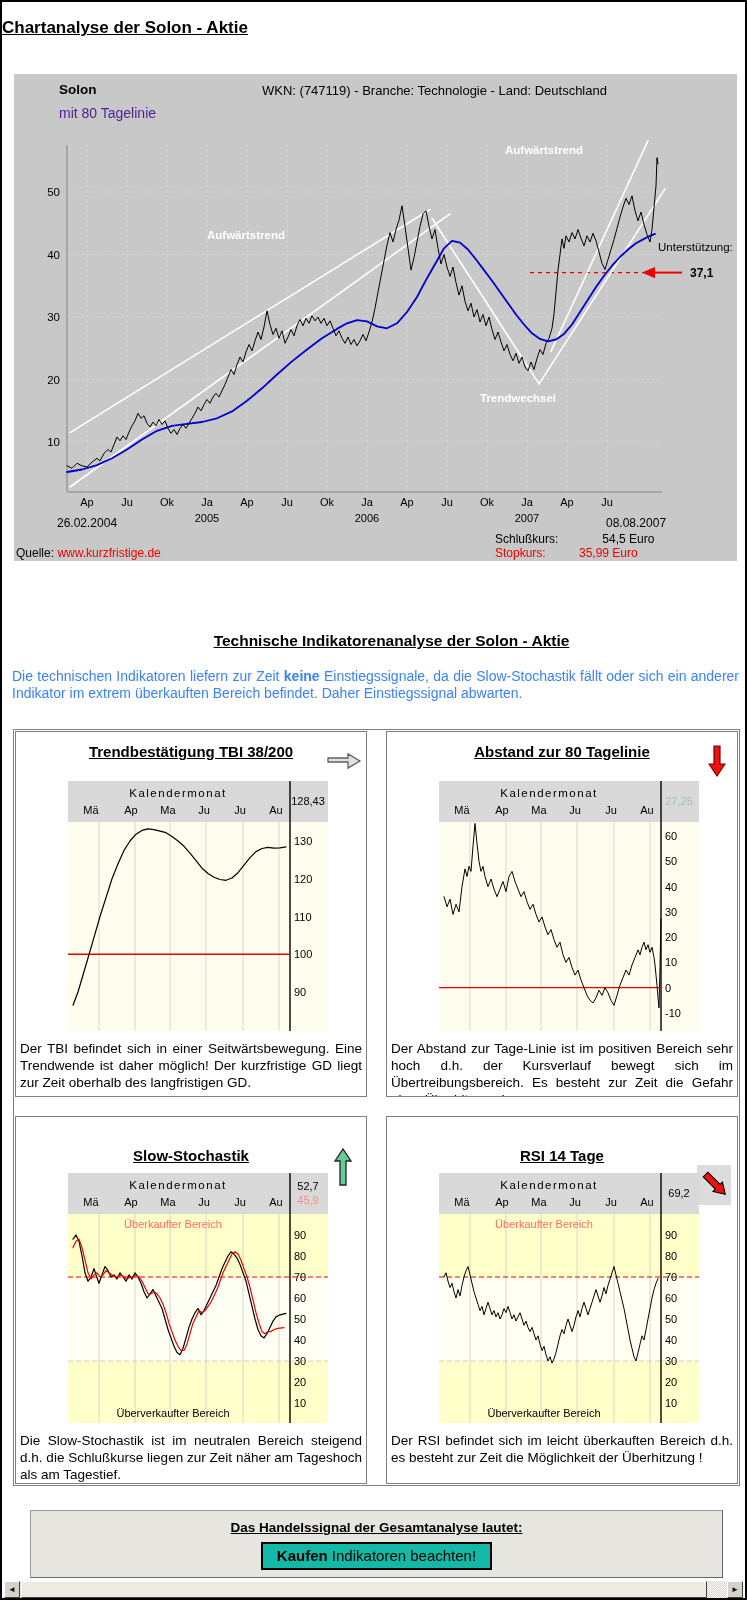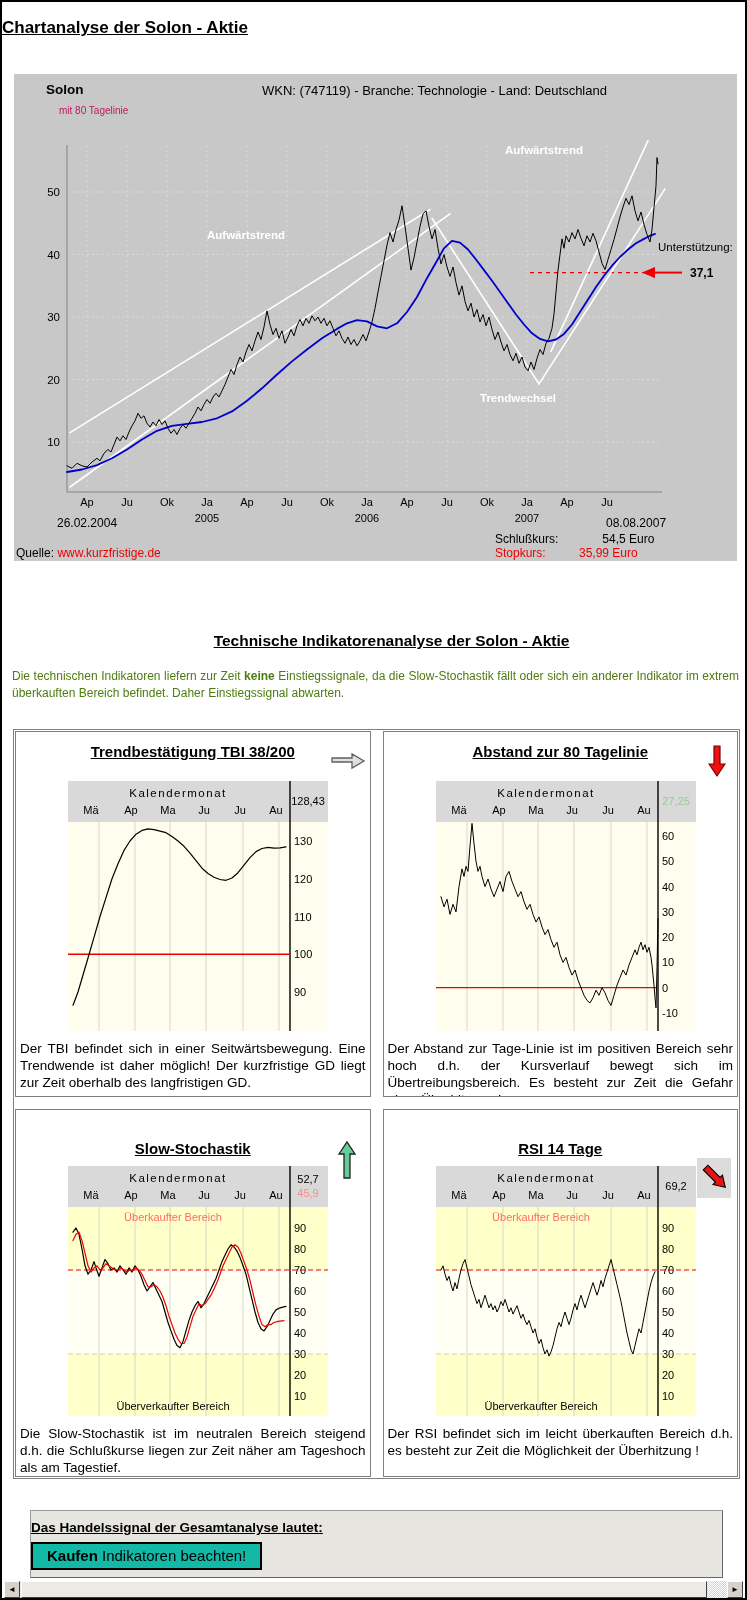--- a/index.html
+++ b/index.html
@@ -2,46 +2,46 @@
 <html><head>
 <meta charset="utf-8">
 <style>
   html,body{margin:0;padding:0;background:#fff;}
   .page{position:relative;width:747px;height:1600px;border:2px solid #000;box-sizing:border-box;
         background:#fff;font-family:"Liberation Sans",sans-serif;overflow:hidden;}
   .page-title{position:absolute;top:16px;left:0;width:100%;text-align:left;
         font-size:17px;font-weight:bold;text-decoration:underline;color:#000;}
   
   .main-chart{position:absolute;left:12px;top:72px;width:723px;height:487px;background:#c8c8c8;}
-  .main-chart .hdr-name{position:absolute;left:32px;top:8px;font-size:13.5px;font-weight:bold;}
+  .main-chart .hdr-name{position:absolute;left:45px;top:8px;font-size:13.5px;font-weight:bold;}
   .main-chart .hdr-info{position:absolute;left:248px;top:9px;font-size:13px;}
-  .main-chart .hdr-sub{position:absolute;left:45px;top:31px;font-size:10px;color:#be185d;}
+  .main-chart .hdr-sub{position:absolute;left:45px;top:31px;font-size:14px;color:#4c1d95;}
   .main-chart svg{position:absolute;left:0;top:0;}
   .mc-foot{position:absolute;font-size:12px;color:#000;}
   .mc-red{color:#ee0000;}
   .val-right{display:inline-block;width:96px;text-align:right;}
   
   .sec2-title{position:absolute;top:630px;left:18px;width:100%;text-align:center;
         font-size:15.5px;font-weight:bold;text-decoration:underline;}
-  .intro{position:absolute;top:666px;left:10px;width:727px;font-size:12px;line-height:17px;
-        text-align:justify;color:#4d7c0f;}
+  .intro{position:absolute;top:666px;left:10px;width:727px;font-size:14px;line-height:17px;
+        text-align:justify;color:#3b82f6;}
   
   .grid{position:absolute;left:11px;top:727px;width:723px;border:1px solid #808080;padding:1px;
-        display:grid;grid-template-columns:1fr 1fr;grid-template-rows:366px 368px;gap:12px;background:#fff;}
+        display:grid;grid-template-columns:1fr 1fr;grid-template-rows:366px 368px;gap:19px;background:#fff;}
   .cell{border:1px solid #808080;position:relative;overflow:hidden;}
   .cell-title{margin-top:11px;text-align:center;font-size:15px;font-weight:bold;text-decoration:underline;}
   .r2 .cell-title{margin-top:30px;}
   .mini{width:260px;height:250px;margin-top:21px;margin-left:52px;position:relative;}
   .r2 .mini{margin-top:9px;}
   .desc{margin:9px 4px 0 4px;font-size:13.5px;line-height:17px;text-align:justify;}
   .arrow{position:absolute;}
   .arrow-box{background:#dcdcdc;padding:2px;}
   
   .signal-box{position:absolute;left:28px;top:1508px;width:691px;height:66px;background:#e7e5e0;
-        border:1px solid;border-color:#9a9a9a #666 #666 #9a9a9a;text-align:left;}
+        border:1px solid;border-color:#9a9a9a #666 #666 #9a9a9a;text-align:center;}
   .signal-title{margin-top:9px;font-size:13.5px;font-weight:bold;text-decoration:underline;}
   .signal-btn{display:inline-block;margin-top:7px;background:#14b8a6;border:2px solid #000;
         padding:3px 14px 4px 14px;font-size:15px;cursor:pointer;}
   .signal-btn b{font-weight:bold;}
   
   .hscroll{position:absolute;left:2px;top:1579px;width:739px;height:17px;
         background:repeating-conic-gradient(#ffffff 0 25%,#d6d2ca 0 50%) 0 0/2px 2px;}
   .sb-btn{position:absolute;top:0;width:16px;height:17px;background:#d6d2ca;box-sizing:border-box;
         border:1px solid;border-color:#fff #404040 #404040 #fff;font-size:8px;line-height:15px;
         text-align:center;color:#000;}

